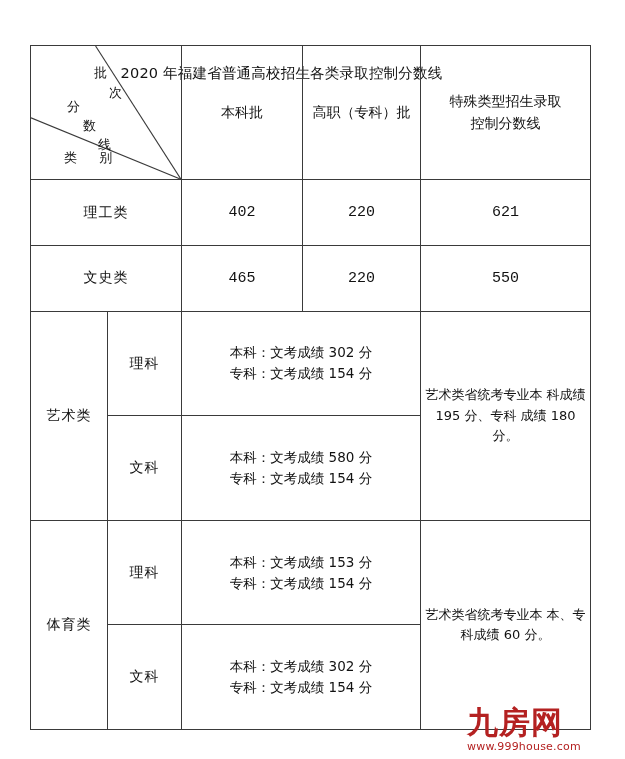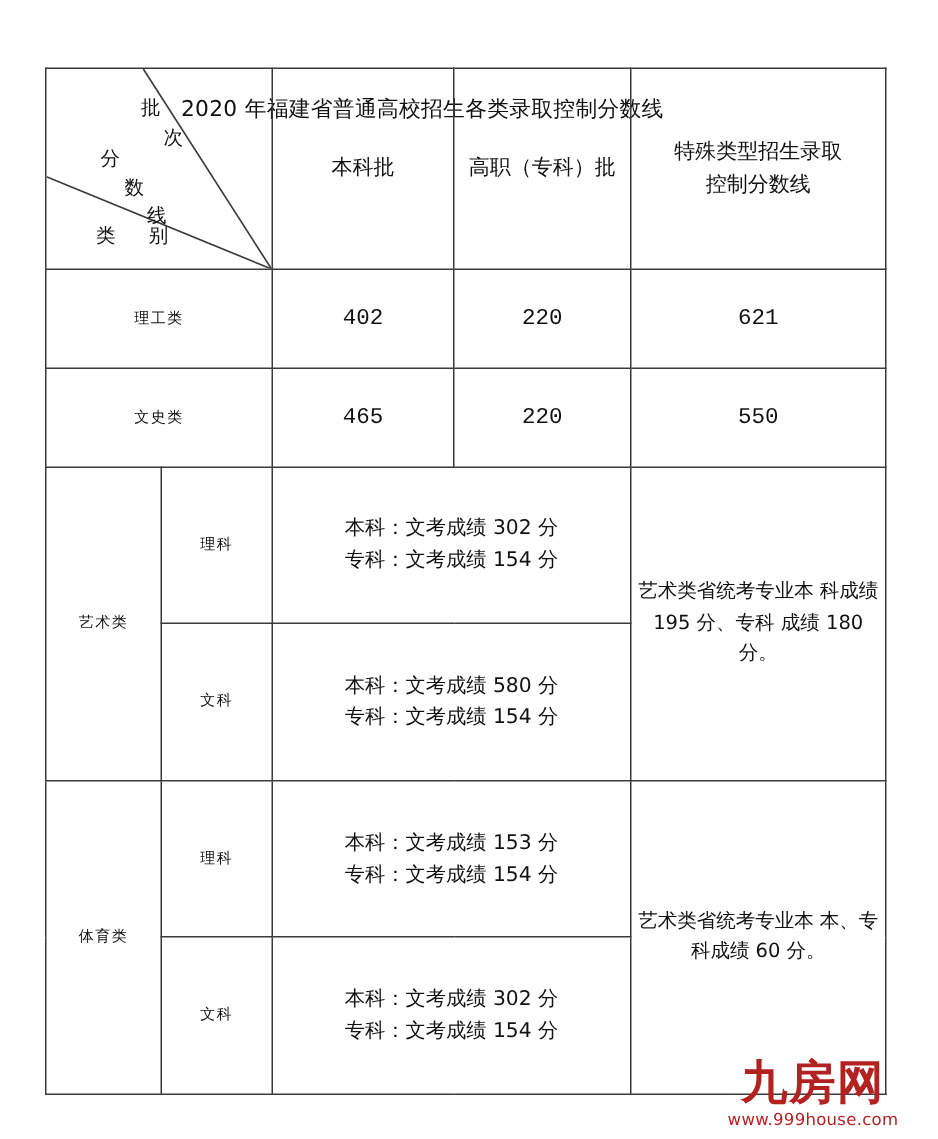--- a/index.html
+++ b/index.html
@@ -85,21 +85,21 @@
   .corner-label.lbl-shu    { left: 52px;  top: 73px; }
   .corner-label.lbl-xian   { left: 67px;  top: 92px; }
   .corner-label.lbl-leibie { left: 5px;   top: 105px; letter-spacing: 9px; margin-left: 28px; }
 
   
   .hdr-cell {
     font-size: 14px;
     line-height: 1.5;
   }
   .cat-cell {
-    font-size: 10px;
+    font-size: 14px;
     letter-spacing: 1px;
   }
   .score-cell {
     font-size: 15px;
     font-family: Liberation Mono, monospace;
   }
   .detail-cell {
     text-align: left;
     padding-left: 24px;
     font-size: 13.5px;
@@ -120,21 +120,21 @@
   .row-basic td { height: 63px; }
   .row-art    td,
   .row-sport  td { height: 101px; }
 
   
   #watermark {
     position: absolute;
     right: 8px;
     bottom: 6px;
     width: 150px;
-    text-align: center;
+    text-align: left;
     user-select: none;
   }
   #watermark .wm-mark {
     font-size: 31px;
     font-weight: bold;
     color: #b42121;
     letter-spacing: 1px;
     line-height: 1.02;
     font-family: "DejaVu Sans", "Liberation Sans", sans-serif;
   }

